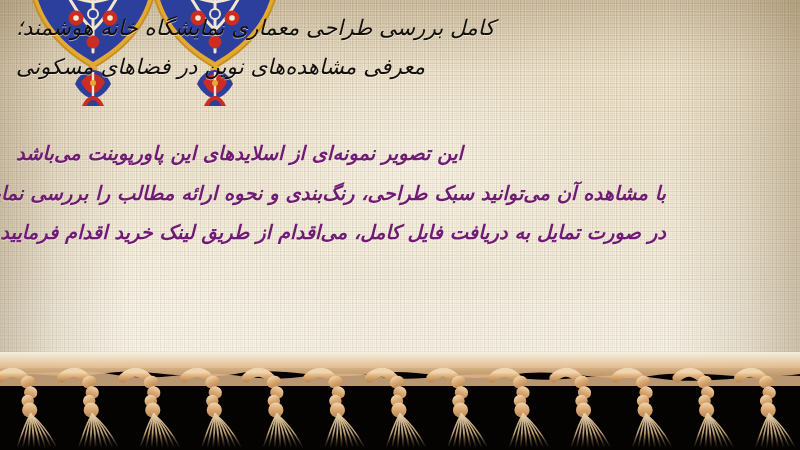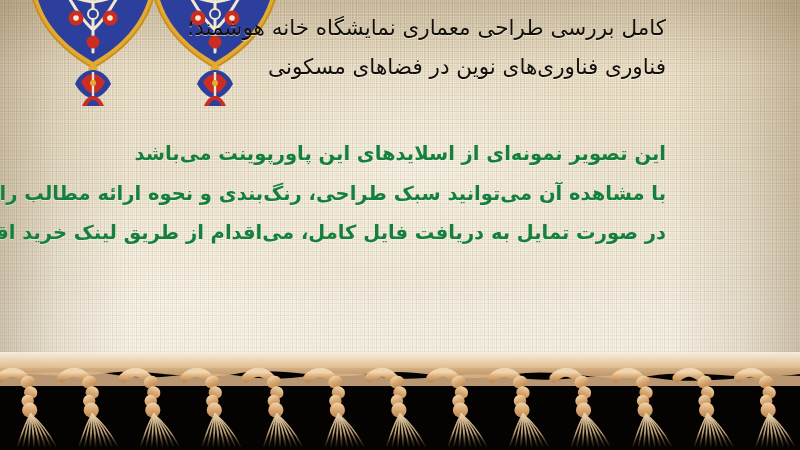--- a/index.html
+++ b/index.html
@@ -59,21 +59,22 @@
   .fringe-band{
     position:absolute; left:0; top:368px; width:800px; height:82px;
     background:#040302;
   }
   .fringe-svg{position:absolute; left:0; top:352px; width:800px; height:98px;}
 
   
   .text-layer{
     position:absolute; left:0; top:0; width:682px; height:392px;
     padding:8px 16px 0 16px;
-    text-align:right;
+    text-align:left;
+    font-style:italic;
   }
   .title{
     font-family:"DejaVu Sans","Liberation Sans",sans-serif;
     font-size:21.5px;
     font-weight:400;
     color:#120e09;
     line-height:39px;
     letter-spacing:0px;
     margin:0;
     text-shadow:0 1px 0 rgba(255,252,243,.55);
@@ -81,21 +82,21 @@
   .title .ln{display:block; white-space:nowrap;}
   .body{
     margin:48px 0 0 0;
   }
   .body .ln{
     display:block;
     white-space:nowrap;
     font-family:"DejaVu Sans","Liberation Sans",sans-serif;
     font-size:19.5px;
     font-weight:700;
-    color:#15803d;
+    color:#701a75;
     line-height:39.5px;
     text-shadow:0 1px 0 rgba(255,252,243,.45);
   }
 </style>
 </head>
 <body>
 
 <div id="slide">
 
   <div class="field"></div>
@@ -173,21 +174,21 @@
         <path d="M-11 -2 C-8 -9 -4 -12 0 -12 C4 -12 8 -9 11 -2 C7 5 4 8 0 8 C-4 8 -7 5 -11 -2 Z" fill="#cc2d22"></path>
         <path d="M-6 -3 C-4 -7 -2 -8 0 -8 C2 -8 4 -7 6 -3 C4 2 2 4 0 4 C-2 4 -4 2 -6 -3 Z" fill="#2d3f9c"></path>
       </g>
       <circle cx="75" cy="168" r="4" fill="#cc2d22"></circle>
     </g>
   </svg>
 
   <div class="text-layer">
     <h1 class="title">
       <span class="ln">کامل بررسی طراحی معماری نمایشگاه خانه هوشمند؛</span>
-      <span class="ln">فناوری فناوری‌های نوین در فضاهای مسکونی</span>
+      <span class="ln">معرفی مشاهده‌های نوین در فضاهای مسکونی</span>
     </h1>
     <div class="body">
       <span class="ln">این تصویر نمونه‌ای از اسلایدهای این پاورپوینت می‌باشد</span>
       <span class="ln">با مشاهده آن می‌توانید سبک طراحی، رنگ‌بندی و نحوه ارائه مطالب را بررسی نمایید</span>
       <span class="ln">در صورت تمایل به دریافت فایل کامل، می‌اقدام از طریق لینک خرید اقدام فرمایید</span>
     </div>
   </div>
 
   <div class="fringe-band"></div>
   <svg class="fringe-svg" viewBox="0 0 800 98" preserveAspectRatio="none">

